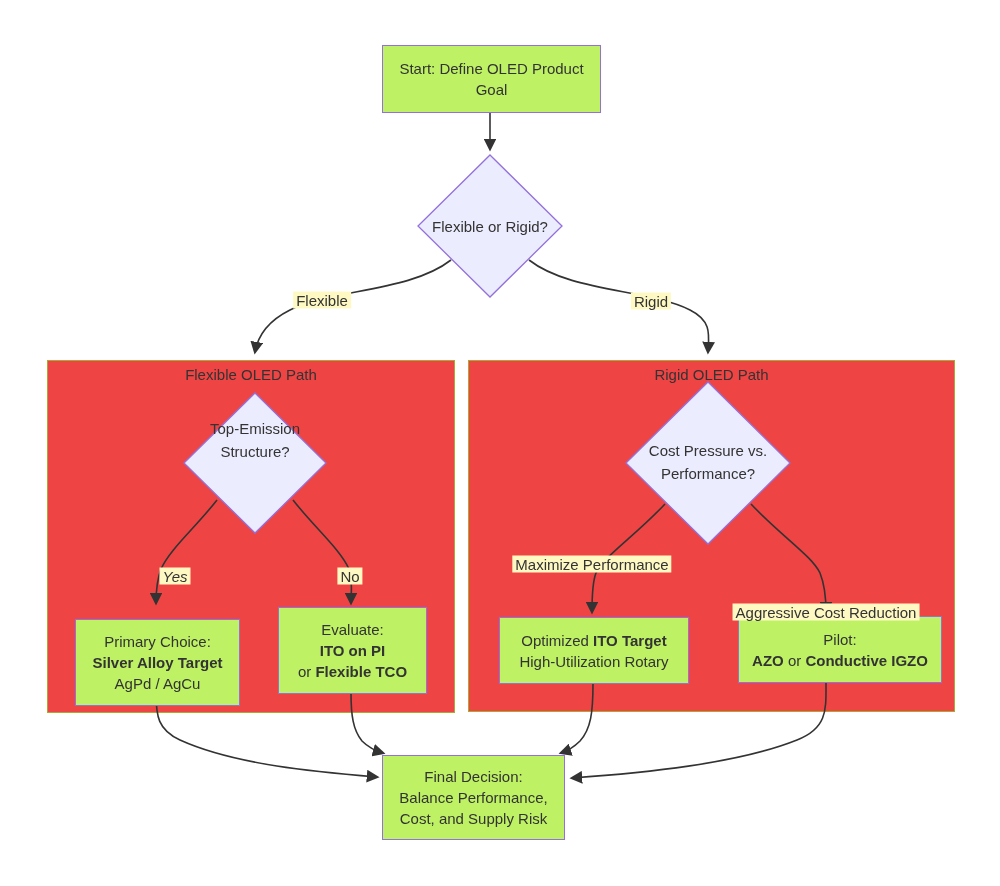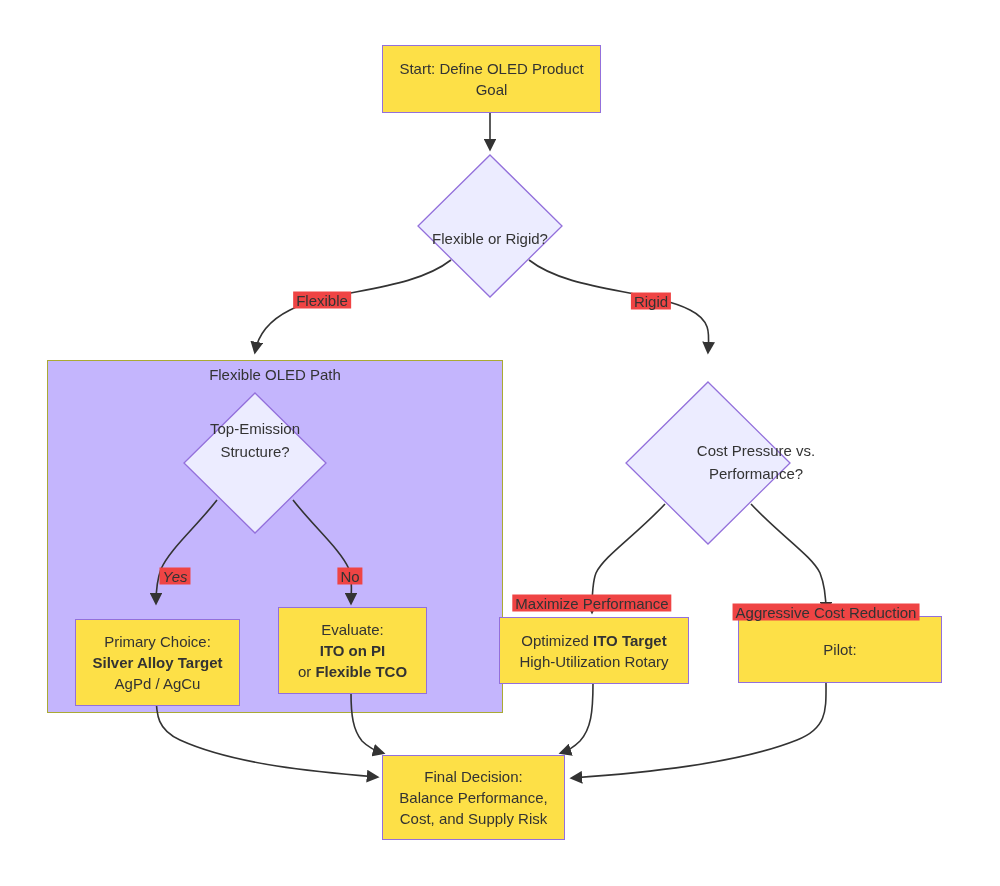--- a/index.html
+++ b/index.html
@@ -2,50 +2,53 @@
 <html><head>
 <meta charset="utf-8">
 <style>
   html, body { margin:0; padding:0; background:#ffffff; }
   .canvas {
     position:relative; width:1000px; height:886px; background:#ffffff;
     font-family:"Liberation Sans", sans-serif; font-size:15px; color:#333333;
     overflow:hidden;
   }
   .cluster {
-    position:absolute; background:#c4b5fd; border:1.3px solid #aaaa33; z-index:1;padding-left:48px;
+    position:absolute; background:#ef4444; border:1.3px solid #aaaa33; z-index:1;
   }
   .cluster-title {
     position:absolute; top:5px; left:0; right:0; text-align:center; color:#333;
   }
   svg.edges { position:absolute; left:0; top:0; z-index:2; }
   .edge { stroke:#333333; stroke-width:1.6; fill:none; }
   .diamond { fill:#ececff; stroke:#9370db; stroke-width:1.3; }
   .node {
-    position:absolute; background:#fde047; border:1.3px solid #9370db;
+    position:absolute; background:#bef264; border:1.3px solid #9370db;
     display:flex; flex-direction:column; align-items:center; justify-content:center;
     text-align:center; line-height:21px; z-index:3;
   }
   .diamond-label {
     position:absolute; transform:translate(-50%,-50%); text-align:center;
     line-height:23px; z-index:3; white-space:nowrap;
   }
   .edge-label {
-    position:absolute; transform:translate(-50%,-50%); background:#ef4444;
+    position:absolute; transform:translate(-50%,-50%); background:#fef9c3;
     padding:0 3px; z-index:4; white-space:nowrap;
   }
   .bold { font-weight:bold; }
 </style>
 </head>
 <body>
 
 <div class="canvas">
 
   <div class="cluster" style="left:47px; top:360px; width:406px; height:351px;">
     <div class="cluster-title">Flexible OLED Path</div>
+  </div>
+  <div class="cluster" style="left:468px; top:360px; width:485px; height:350px;">
+    <div class="cluster-title">Rigid OLED Path</div>
   </div>
 
   <svg class="edges" width="1000" height="886">
     <defs>
       <marker id="arrow" viewBox="0 0 10 10" refX="8" refY="5" markerWidth="8" markerHeight="8" orient="auto-start-reverse">
         <path d="M0,0 L10,5 L0,10 z" fill="#333333"></path>
       </marker>
     </defs>
     <path class="edge" d="M490,112 L490,149" marker-end="url(#arrow)"></path>
     <path class="edge" d="M451,260 C410,292 332,289 290,310 C268,321 258,335 255,352" marker-end="url(#arrow)"></path>
@@ -80,40 +83,41 @@
     <div><span>or </span><span class="bold">Flexible TCO</span></div>
   </div>
 
   <div class="node" style="left:499px; top:617px; width:188px; height:65px;">
     <div><span>Optimized </span><span class="bold">ITO Target</span></div>
     <div>High-Utilization Rotary</div>
   </div>
 
   <div class="node" style="left:725px; top:616px; width:202px; height:65px;margin-left:13px;">
     <div>Pilot:</div>
+    <div><span class="bold">AZO</span><span> or </span><span class="bold">Conductive IGZO</span></div>
   </div>
 
   <div class="node" style="left:382px; top:755px; width:181px; height:83px;">
     <div>Final Decision:</div>
     <div>Balance Performance,</div>
     <div>Cost, and Supply Risk</div>
   </div>
 
-  <div class="diamond-label" style="left:490px; top:226px;margin-top:12px;">
+  <div class="diamond-label" style="left:490px; top:226px;">
     <div>Flexible or Rigid?</div>
   </div>
   <div class="diamond-label" style="left:255px; top:440px;">
     <div>Top-Emission</div>
     <div>Structure?</div>
   </div>
-  <div class="diamond-label" style="left:708px; top:462px;margin-left:48px;">
+  <div class="diamond-label" style="left:708px; top:462px;">
     <div>Cost Pressure vs.</div>
     <div>Performance?</div>
   </div>
 
   <div class="edge-label" style="left:322px; top:300px;">Flexible</div>
   <div class="edge-label" style="left:651px; top:301px;">Rigid</div>
   <div class="edge-label" style="left:175px; top:576px;font-style:italic;">Yes</div>
   <div class="edge-label" style="left:350px; top:576px;">No</div>
-  <div class="edge-label" style="left:592px; top:603px;">Maximize Performance</div>
+  <div class="edge-label" style="left:592px; top:564px;">Maximize Performance</div>
   <div class="edge-label" style="left:826px; top:576px;margin-top:36px;">Aggressive Cost Reduction</div>
 
 </div>
 
 </body></html>

